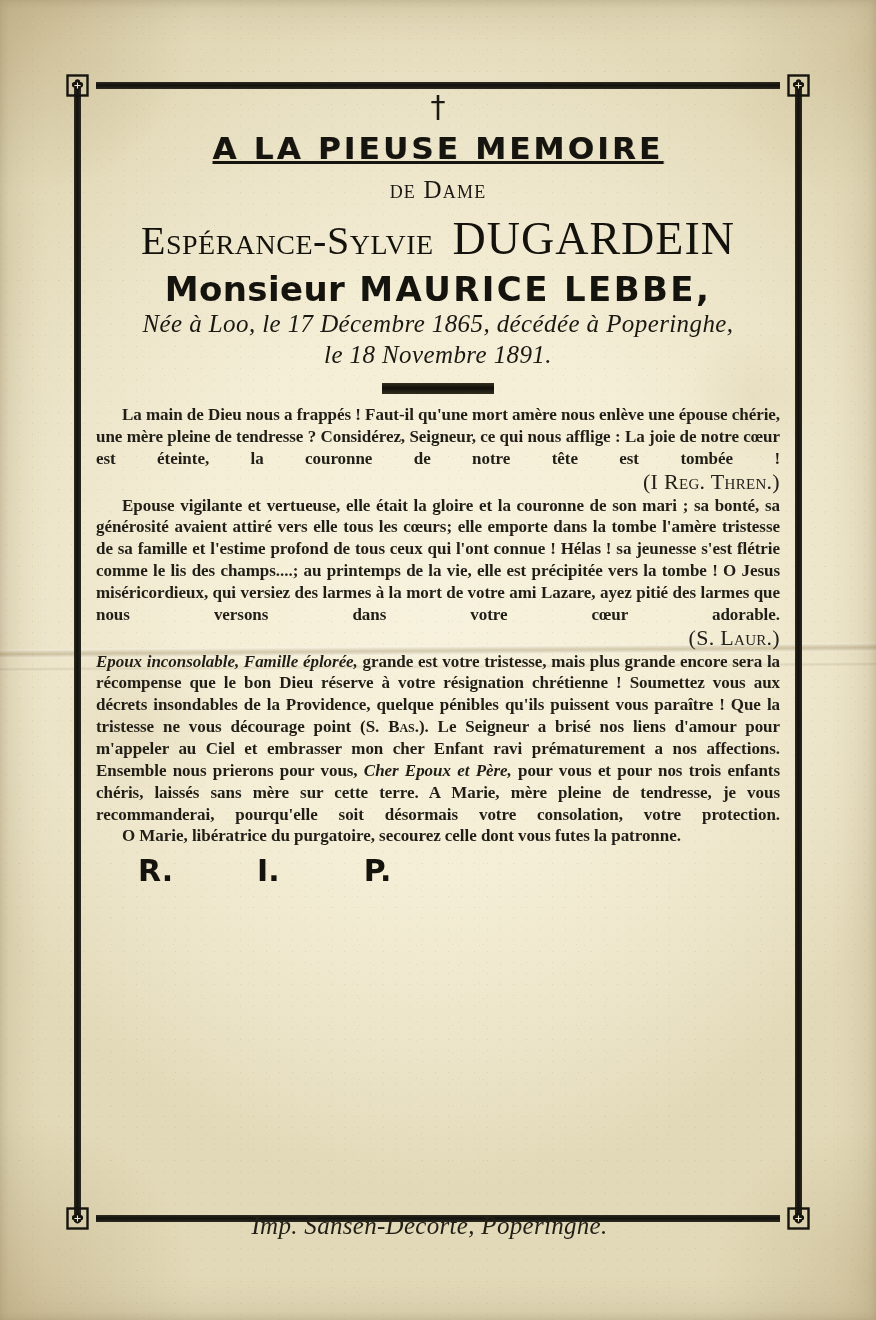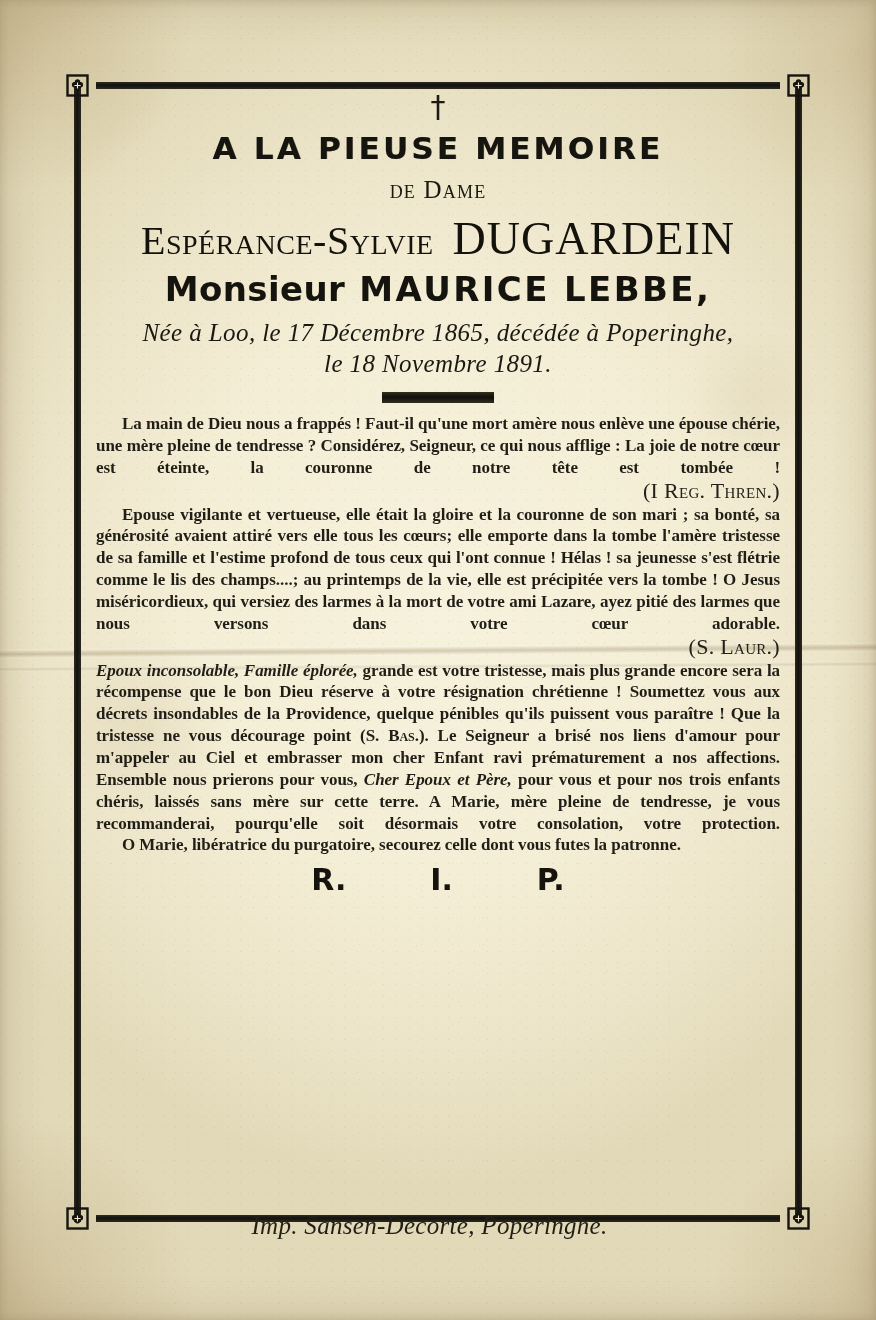--- a/index.html
+++ b/index.html
@@ -106,20 +106,21 @@
   }
   .l-memoire {
     text-align: center;
     font-family: "DejaVu Sans", sans-serif;
     font-weight: 700;
     font-size: 31px;
     letter-spacing: 3.2px;
     color: #16140e;
     margin-top: 4px;
     text-shadow: .5px 0 0 rgba(20,18,12,.55);
+    text-decoration: underline;
   }
   .l-dedame {
     text-align: center;
     font-size: 25px;
     letter-spacing: 1.2px;
     margin-top: 10px;
     font-variant: small-caps;
     color: #1b1913;
   }
   .l-name {
@@ -154,21 +155,20 @@
     margin-top: 4px;
     color: #15130d;
   }
   .l-husband .mr { letter-spacing: .4px; }
   .l-husband .hname { letter-spacing: 2.4px; margin-left: 14px; }
   .l-dates {
     text-align: center;
     font-style: italic;
     font-size: 25px;
     line-height: 1.22;
-    margin-top: 9px;
     letter-spacing: .4px;
     color: #1a1812;
   }
   .divider {
     width: 112px; height: 11px;
     margin: 13px auto 10px auto;
     background: linear-gradient(to bottom, #34301f, #100f0a 45%, #312d1e);
   }
 
   
@@ -192,21 +192,21 @@
     text-align-last: right;
     font-variant: small-caps;
     font-size: 22px;
     letter-spacing: .3px;
     margin-top: -1px;
   }
   .cite-inline { font-variant: small-caps; }
   em { font-style: italic; }
 
   .rip {
-    text-align: center;
+    text-align: left;
     font-family: "DejaVu Sans", sans-serif;
     font-weight: 700;
     font-size: 30px;
     margin-top: 6px;
     color: #15130d;
   }
   .rip span { margin: 0 42px; }
 
   .imprint {
     position: absolute;

